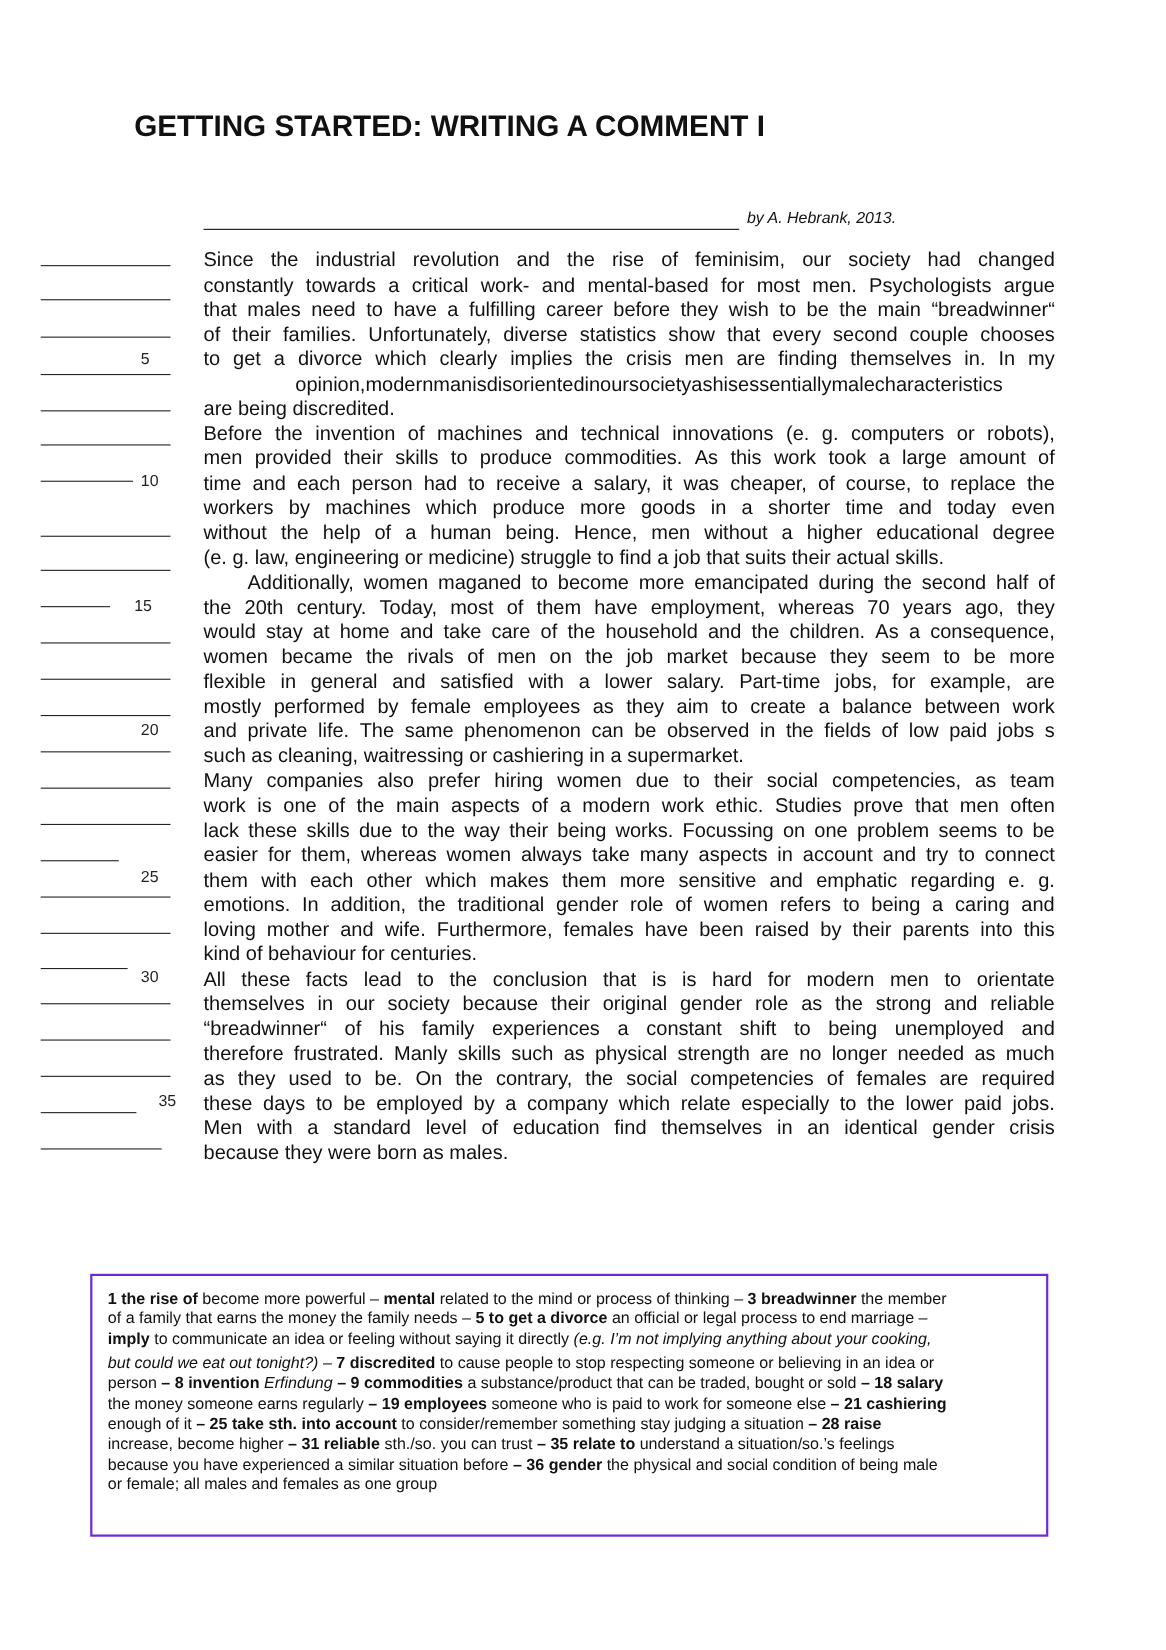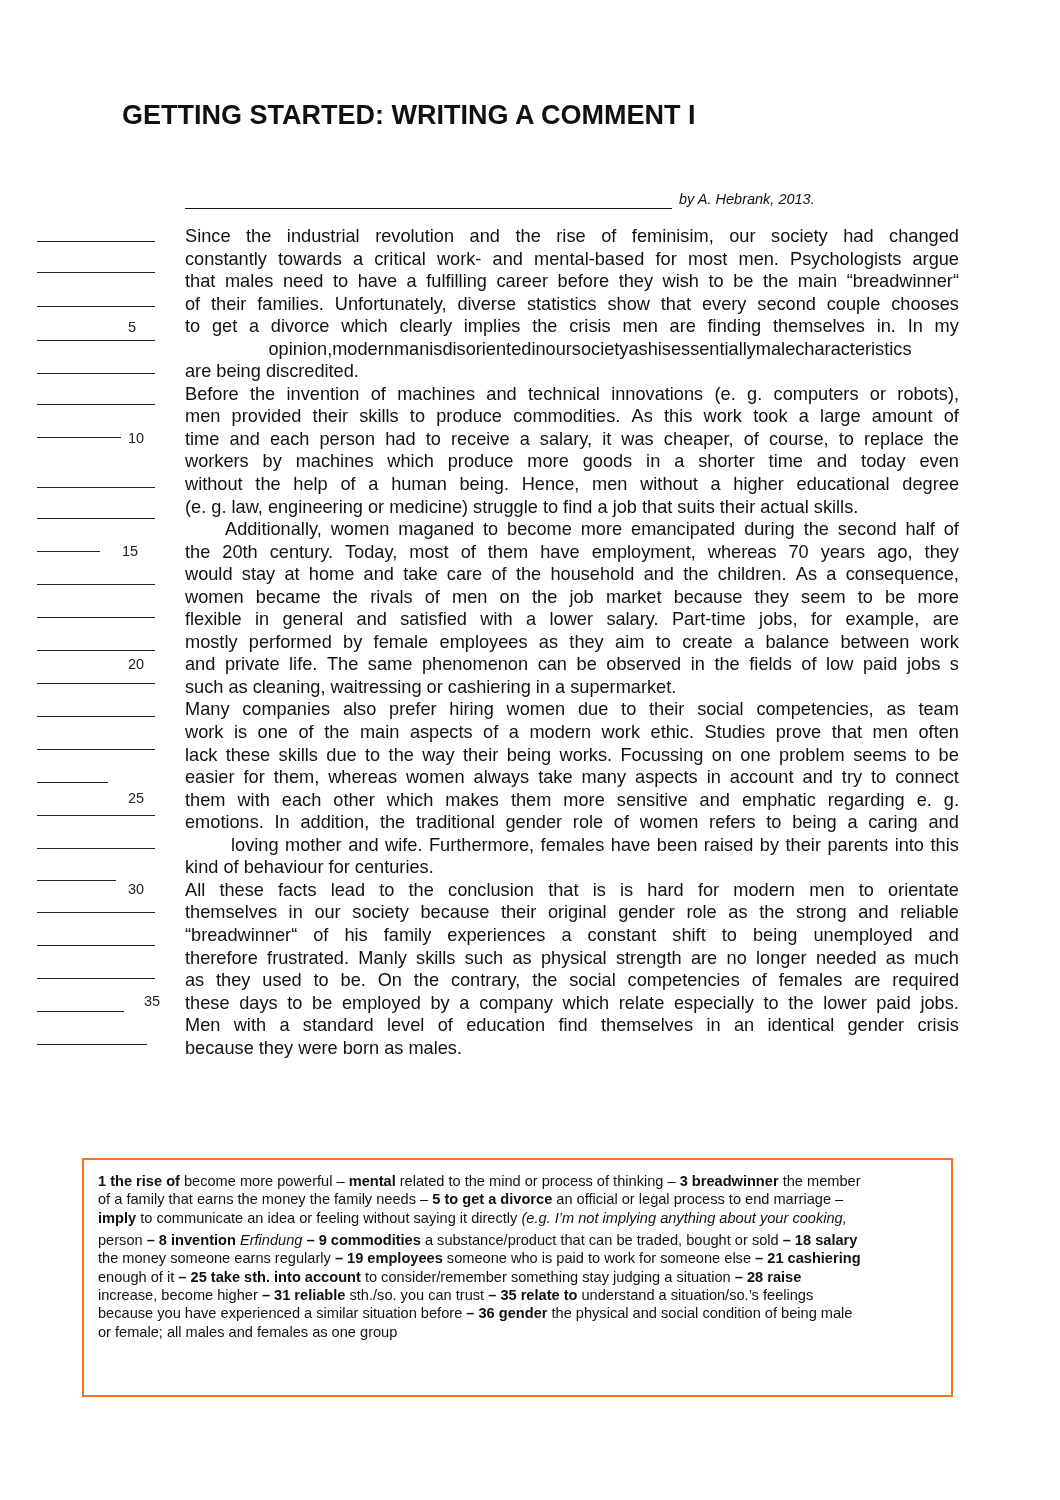--- a/index.html
+++ b/index.html
@@ -7,21 +7,21 @@
   .title { position: absolute; left: 122px; top: 100px; font-size: 27px; font-weight: bold; letter-spacing: 0px; margin: 0; white-space: nowrap; }
   .byline-rule { position: absolute; left: 185px; top: 208px; width: 487px; height: 0; border-top: 1.5px solid #111; }
   .byline { position: absolute; left: 679px; top: 191px; font-size: 14.5px; font-style: italic; white-space: nowrap; }
   .margin { position: absolute; left: 0; top: 0; width: 170px; height: 1100px; }
   .mline { position: absolute; height: 0; border-top: 1.4px solid #222; }
   .mnum { position: absolute; font-size: 14.5px; color: #222; }
   .text { position: absolute; left: 185px; top: 225px; width: 774px; font-size: 18.2px; line-height: 22.55px; }
   .line { display: block; text-align: justify; text-align-last: justify; white-space: nowrap; height: 22.55px; overflow: visible; }
   .line.last { text-align-last: left; }
   .line span { white-space: normal; }
-  .glossary { position: absolute; left: 82px; top: 1158px; width: 871px; height: 239px; border: 2px solid #f97316; box-sizing: border-box; }
+  .glossary { position: absolute; left: 82px; top: 1158px; width: 871px; height: 239px; border: 2px solid #6d28d9; box-sizing: border-box; }
   .gtext { position: absolute; left: 14px; top: 12px; width: 850px; font-size: 14.6px; line-height: 18.4px; color: #111; }
   .gl { display: block; white-space: nowrap; height: 18.4px; }
   .gl.tall { height: 22px; }
   .gl b { font-weight: bold; }
   .gl i { font-style: italic; }
 </style>
 </head>
 <body>
 
 <h1 class="title">GETTING STARTED: WRITING A COMMENT I</h1>
@@ -457,21 +457,21 @@
       <span>role</span>
       <span>of</span>
       <span>women</span>
       <span>refers</span>
       <span>to</span>
       <span>being</span>
       <span>a</span>
       <span>caring</span>
       <span>and</span>
     </div>
-    <div class="line" style="display: flex; justify-content: space-between; margin-left: 46px;">
+    <div class="line" style="display: flex; justify-content: space-between;">
       <span>loving</span>
       <span>mother</span>
       <span>and</span>
       <span>wife.</span>
       <span>Furthermore,</span>
       <span>females</span>
       <span>have</span>
       <span>been</span>
       <span>raised</span>
       <span>by</span>
@@ -597,20 +597,21 @@
       <span>crisis</span>
     </div>
     <div class="line last">because they were born as males.</div>
   </div>
 
 <div class="glossary">
   <div class="gtext" id="glossary-text">
       <div class="gl"><b>1 the rise of</b><span> become more powerful – </span><b>mental</b><span> related to the mind or process of thinking – </span><b>3 breadwinner</b><span> the member</span></div>
       <div class="gl"><span>of a family that earns the money the family needs –  </span><b>5 to get a divorce</b><span> an official or legal process to end marriage –</span></div>
       <div class="gl tall"><b>imply</b><span> to communicate an idea or feeling without saying it directly </span><i>(e.g. I’m not implying anything about your cooking,</i></div>
+      <div class="gl"><i>but could we eat out tonight?)</i><span> – </span><b>7 discredited</b><span> to cause people to stop respecting someone or believing in an idea or</span></div>
       <div class="gl"><span>person </span><b>– 8 invention</b><span> </span><i>Erfindung</i><span> </span><b>– 9 commodities</b><span> a substance/product that can be traded, bought or sold </span><b>– 18 salary</b></div>
       <div class="gl"><span>the money someone earns regularly </span><b>– 19 employees</b><span> someone who is paid to work for someone else </span><b>– 21 cashiering</b></div>
       <div class="gl"><span>enough of it </span><b>– 25 take sth. into account</b><span> to consider/remember something stay judging a situation </span><b>– 28 raise</b></div>
       <div class="gl"><span>increase, become higher </span><b>– 31 reliable</b><span> sth./so. you can trust </span><b>– 35 relate to</b><span> understand a situation/so.’s feelings</span></div>
       <div class="gl"><span>because you have experienced a similar situation before </span><b>– 36 gender</b><span> the physical and social condition of being male</span></div>
       <div class="gl"><span>or female; all males and females as one group</span></div>
     </div>
 </div>
 
 </body></html>

